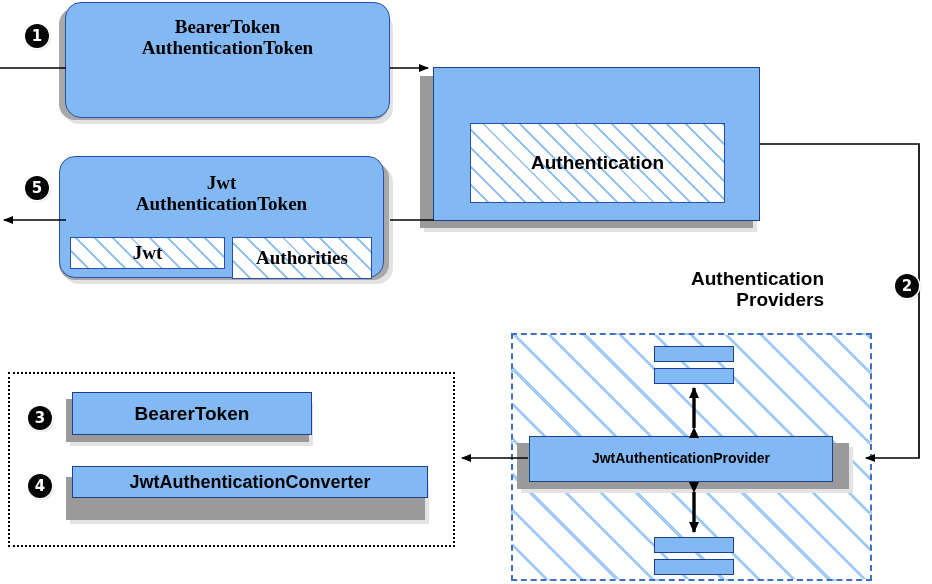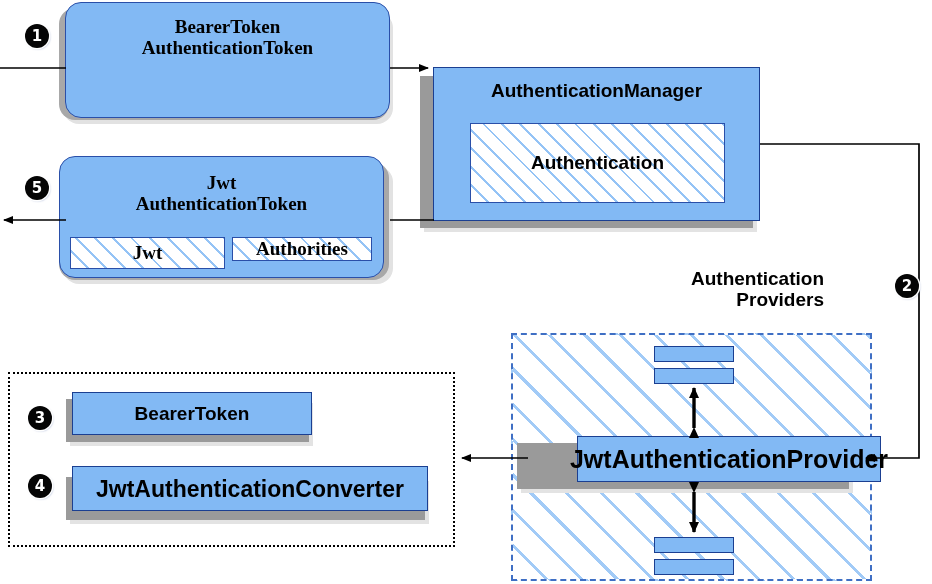--- a/index.html
+++ b/index.html
@@ -206,58 +206,57 @@
   </div>
 
   <div class="card-round-shadow2" style="left:63px; top:166px; width:330px; height:118px;"></div>
   <div class="card-round-shadow" style="left:59px; top:162px; width:330px; height:118px;"></div>
   <div class="node card-round" style="left:59px; top:156px; width:325px; height:122px; z-index:10;">
     <div class="ctr" style="position:absolute; left:0; top:8px; width:100%; height:56px; font-size:19px;">Jwt
 AuthenticationToken</div>
     <div class="hatch-white ctr" style="position:absolute; left:10px; top:80px; width:155px; height:32px; font-size:19px;">
       <span>Jwt</span>
     </div>
-    <div class="hatch-white ctr" style="position:absolute; left:172px; top:80px; width:140px; height:24px; font-size:19px;">
+    <div class="hatch-white ctr" style="position:absolute; left:172px; top:80px; width:140px; height:42px; font-size:19px;">
       <span>Authorities</span>
     </div>
   </div>
 
   <div class="shadow-light" style="left:424px; top:80px; width:333px; height:152px;"></div>
   <div class="shadow-dark" style="left:420px; top:76px; width:333px; height:152px;"></div>
   <div class="node box-sq" style="left:433px; top:67px; width:327px; height:154px; z-index:10;">
-    <div class="ctr" style="position:absolute; left:0; top:8px; width:100%; height:30px; font-size:19px;">AuthenticationManager</div>
     <div class="hatch-white ctr" style="position:absolute; left:36px; top:55px; width:255px; height:80px; font-size:19px;">
       <span>Authentication</span>
     </div>
   </div>
 
   <div class="lbl group-title" style="left:568px; top:268px; width:256px; font-size:19px;">Authentication
 Providers</div>
 
   <div class="node hatch-dashed" style="left:511px; top:333px; width:361px; height:248px; z-index:1;"></div>
 
   <div class="mini-bar" style="left:654px; top:346px; width:80px; height:16px; z-index:5;"></div>
   <div class="mini-bar" style="left:654px; top:368px; width:80px; height:16px; z-index:5;"></div>
 
   <div class="mini-bar" style="left:654px; top:537px; width:80px; height:16px; z-index:5;"></div>
   <div class="mini-bar" style="left:654px; top:559px; width:80px; height:16px; z-index:5;"></div>
 
   <div class="shadow-light" style="left:521px; top:447px; width:332px; height:46px; z-index:4;"></div>
   <div class="shadow-dark" style="left:517px; top:443px; width:332px; height:46px; z-index:4;"></div>
-  <div class="node box-sq ctr" style="left:529px; top:436px; width:304px; height:46px; z-index:10; font-size:25px;margin-left:48px;">
+  <div class="node box-sq ctr" style="left:529px; top:436px; width:304px; height:46px; z-index:10; font-size:14px;">
     <span>JwtAuthenticationProvider</span>
   </div>
 
   <div class="node dotted-group" style="left:8px; top:372px; width:447px; height:175px; z-index:1;"></div>
 
   <div class="shadow-light" style="left:70px; top:403px; width:243px; height:43px; z-index:4;"></div>
   <div class="shadow-dark" style="left:66px; top:399px; width:243px; height:43px; z-index:4;"></div>
   <div class="node box-sq ctr" style="left:72px; top:392px; width:240px; height:43px; z-index:10; font-size:19px;">
     <span>BearerToken</span>
   </div>
 
   <div class="shadow-light" style="left:70px; top:481px; width:359px; height:43px; z-index:4;"></div>
   <div class="shadow-dark" style="left:66px; top:477px; width:359px; height:43px; z-index:4;"></div>
-  <div class="node box-sq ctr" style="left:72px; top:466px; width:356px; height:45px; z-index:10; font-size:23px;">
+  <div class="node box-sq ctr" style="left:72px; top:466px; width:356px; height:32px; z-index:10; font-size:18px;">
     <span>JwtAuthenticationConverter</span>
   </div>
 
 </div>
 
 </body></html>

